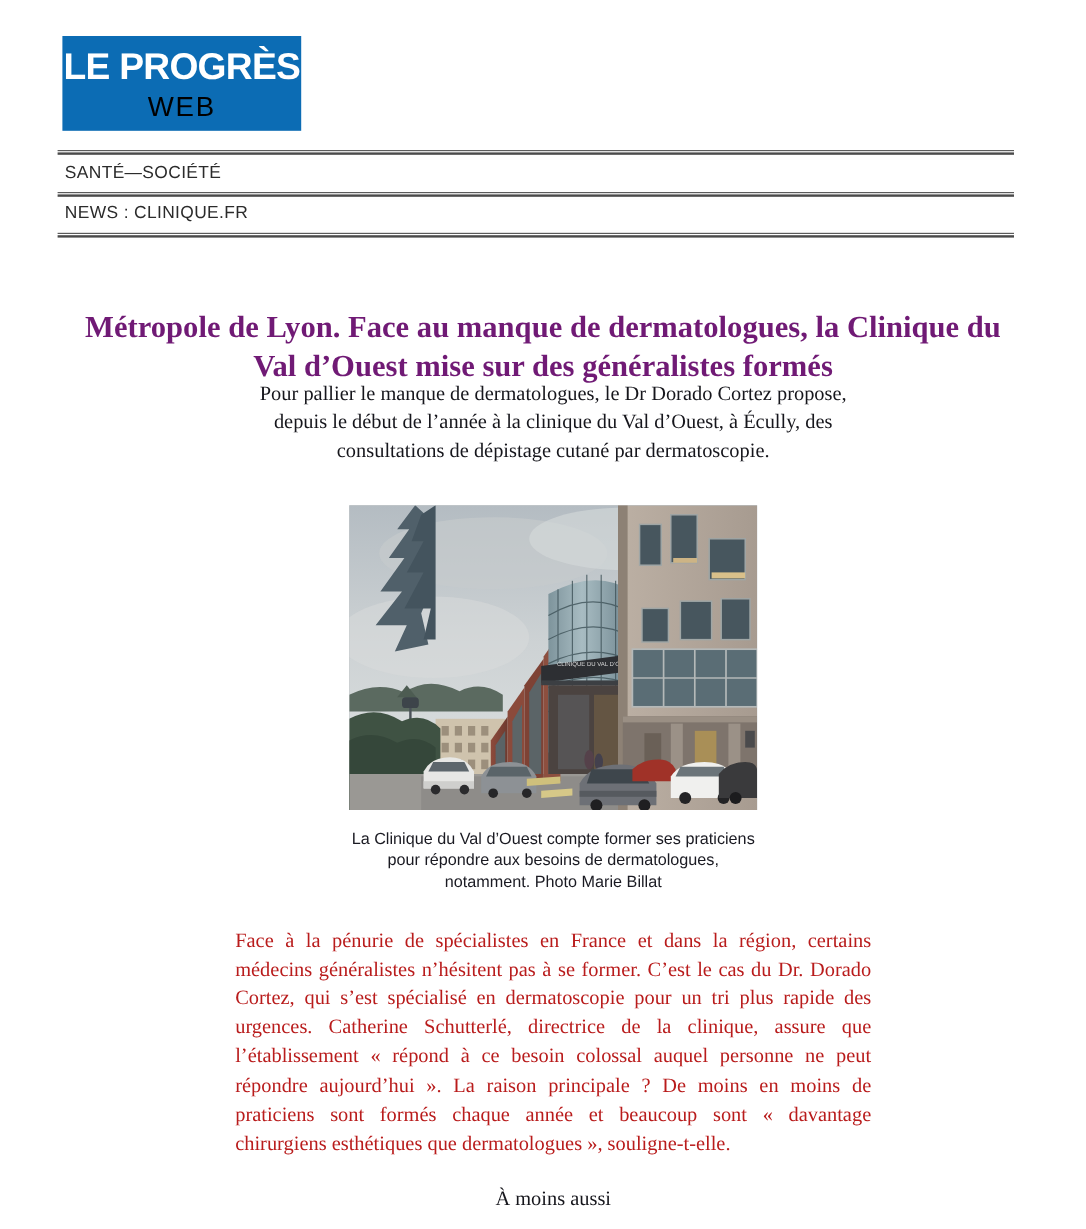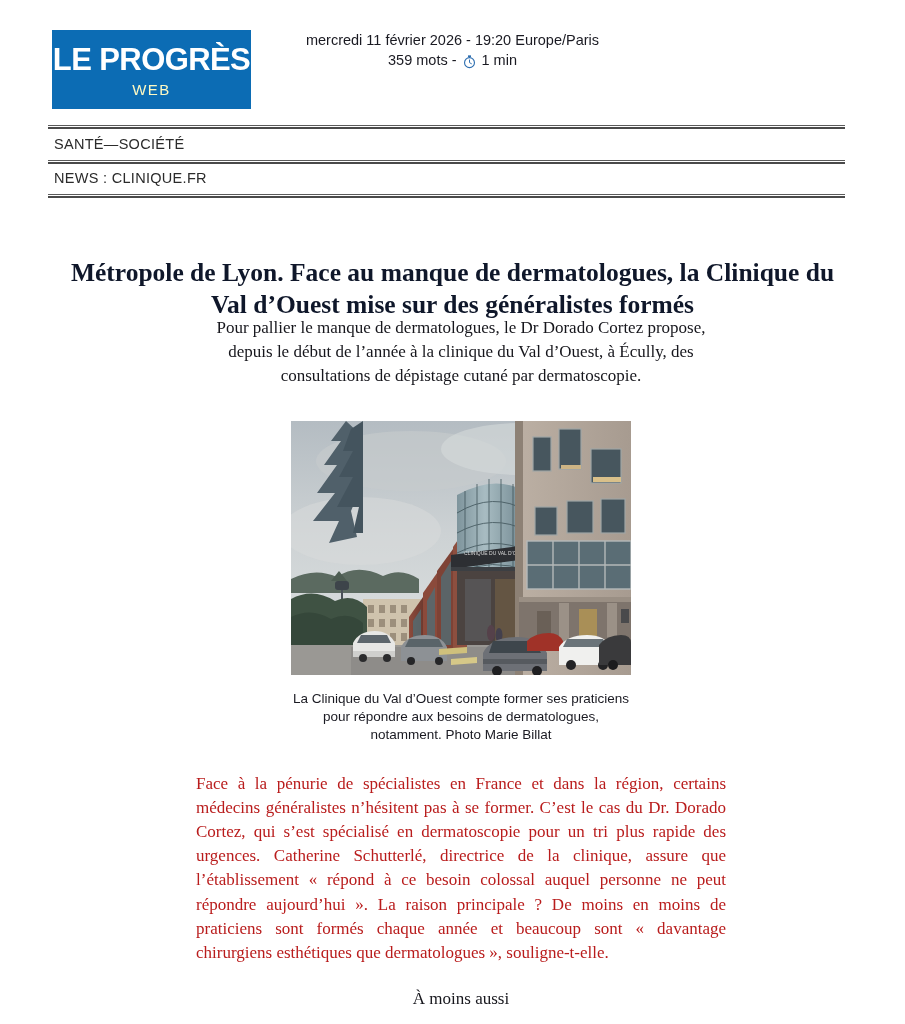--- a/index.html
+++ b/index.html
@@ -48,23 +48,23 @@
     font-size: 31px;
     letter-spacing: -0.6px;
     color: #ffffff;
     line-height: 1;
     margin-top: 2px;
     white-space: nowrap;
   }
   .logo-sub {
     font-family: "Liberation Sans", sans-serif;
     font-weight: normal;
-    font-size: 15px;
+    font-size: 23px;
     letter-spacing: 1.5px;
-    color: #fef9c3;
+    color: #000000;
     line-height: 1;
     margin-top: 7px;
   }
   .meta {
     position: absolute;
     left: 255px;
     top: 30px;
     width: 395px;
     text-align: center;
     font-family: "Liberation Sans", sans-serif;
@@ -128,21 +128,21 @@
   
   .article-title {
     position: absolute;
     left: 60px;
     top: 240px;
     width: 785px;
     text-align: center;
     font-family: "Liberation Serif", serif;
     font-size: 25.5px;
     line-height: 32px;
-    color: #0f172a;
+    color: #701a75;
   }
 
   
   .column {
     position: absolute;
     left: 196px;
     top: 316px;
     width: 530px;
   }
   p.body {
@@ -196,36 +196,20 @@
 
 <div class="page">
 
   <div class="header">
 
     <div class="logo-box">
       <div class="logo-main">LE PROGRÈS</div>
       <div class="logo-sub">WEB</div>
     </div>
 
-    <div class="meta">
-      <div>mercredi 11 février 2026 - 19:20 Europe/Paris</div>
-      <div class="meta-line2">
-        <span>359 mots -</span>
-        <span class="stopwatch-icon">
-          <svg viewBox="0 0 20 20" width="15" height="15" aria-hidden="true">
-            <circle cx="10" cy="11.5" r="6.6" fill="none" stroke="#2f6fb0" stroke-width="1.5"></circle>
-            <rect x="8" y="1.8" width="4" height="2.2" fill="#2f6fb0"></rect>
-            <rect x="9.2" y="3.6" width="1.6" height="1.8" fill="#2f6fb0"></rect>
-            <line x1="10" y1="11.5" x2="10" y2="7.4" stroke="#2f6fb0" stroke-width="1.3"></line>
-            <line x1="10" y1="11.5" x2="13" y2="13.2" stroke="#2f6fb0" stroke-width="1.3"></line>
-          </svg>
-        </span>
-        <span>1 min</span>
-      </div>
-    </div>
   </div>
 
   <div class="rule rule-1"></div>
   <div class="section-label section-1">SANTÉ—SOCIÉTÉ</div>
   <div class="rule rule-2"></div>
   <div class="section-label section-2">NEWS : CLINIQUE.FR</div>
   <div class="rule rule-3"></div>
 
   <h1 class="article-title">Métropole de Lyon. Face au manque de dermatologues, la Clinique du Val d’Ouest mise sur des généralistes formés</h1>
 

